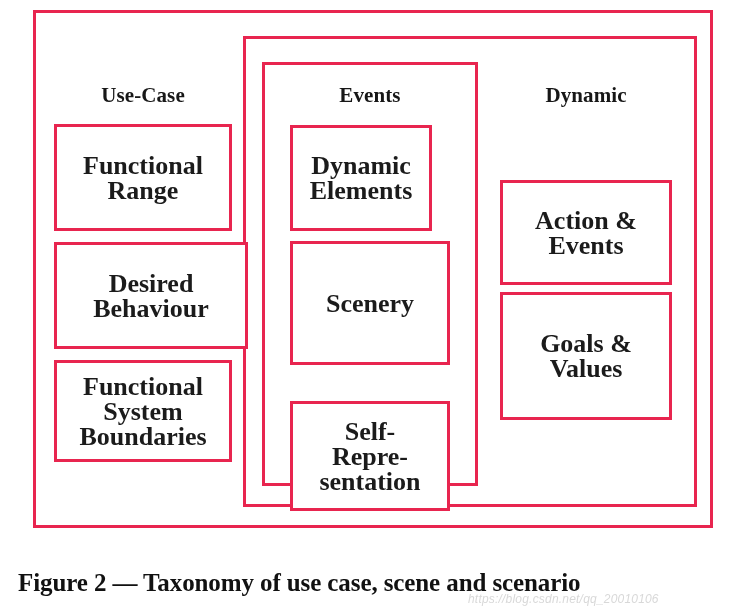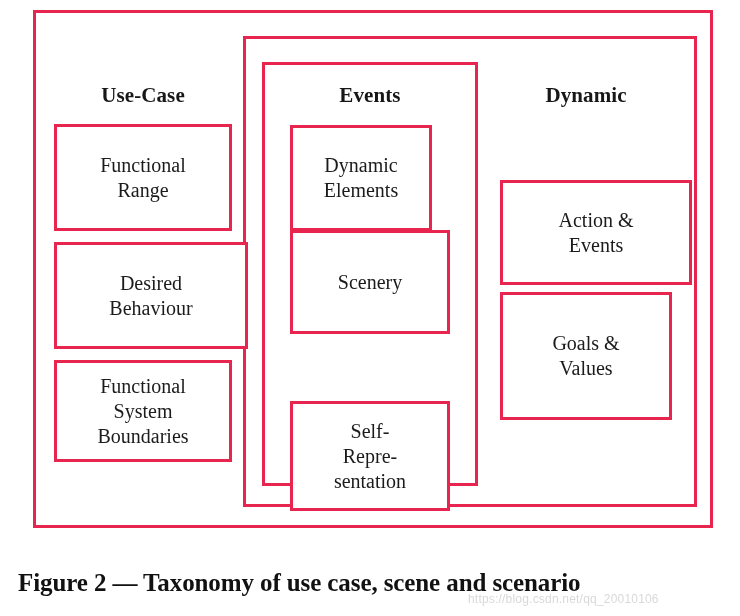--- a/index.html
+++ b/index.html
@@ -51,23 +51,23 @@
     font-size: 21px;
     line-height: 24px;
     text-align: center;
     letter-spacing: 0.1px;
     color: #171717;
     white-space: nowrap;
   }
 
   
   .leaf-label {
-    font-size: 20px;
+    font-size: 26px;
     line-height: 25px;
-    font-weight: normal;
+    font-weight: bold;
     color: #1b1b1b;
     padding: 0 4px;
     white-space: pre-line;
   }
 
   
   #caption {
     position: absolute;
     left: 18px;
     top: 568px;
@@ -85,20 +85,21 @@
     top: 592px;
     width: 270px;
     font-family: "Liberation Sans", sans-serif;
     font-size: 12px;
     line-height: 14px;
     color: #b9b9b9;
     opacity: 0.55;
     white-space: nowrap;
     letter-spacing: 0.2px;
     pointer-events: none;
+    font-style: italic;
   }
 </style>
 </head>
 <body>
 
 <div id="figure-root">
 
   <div class="box outer-frame" style="left:33px; top:10px; width:680px; height:518px;"></div>
 
   <div class="box group-frame" style="left:243px; top:36px; width:454px; height:471px;"></div>
@@ -125,31 +126,31 @@
     <span class="leaf-label">Functional
 System
 Boundaries</span>
   </div>
 
   <div class="box leaf-box" style="left:290px; top:125px; width:142px; height:106px;">
     <span class="leaf-label">Dynamic
 Elements</span>
   </div>
 
-  <div class="box leaf-box" style="left:290px; top:230px; width:160px; height:104px;">
+  <div class="box leaf-box" style="left:290px; top:241px; width:160px; height:124px;">
     <span class="leaf-label">Scenery</span>
   </div>
 
   <div class="box leaf-box" style="left:290px; top:355px; width:160px; height:110px;margin-top:46px;">
     <span class="leaf-label">Self-
 Repre-
 sentation</span>
   </div>
 
-  <div class="box leaf-box" style="left:500px; top:180px; width:192px; height:105px;">
+  <div class="box leaf-box" style="left:500px; top:180px; width:172px; height:105px;">
     <span class="leaf-label">Action &amp;
 Events</span>
   </div>
 
   <div class="box leaf-box" style="left:500px; top:292px; width:172px; height:128px;">
     <span class="leaf-label">Goals &amp;
 Values</span>
   </div>
 
   <div id="watermark">https://blog.csdn.net/qq_20010106</div>

